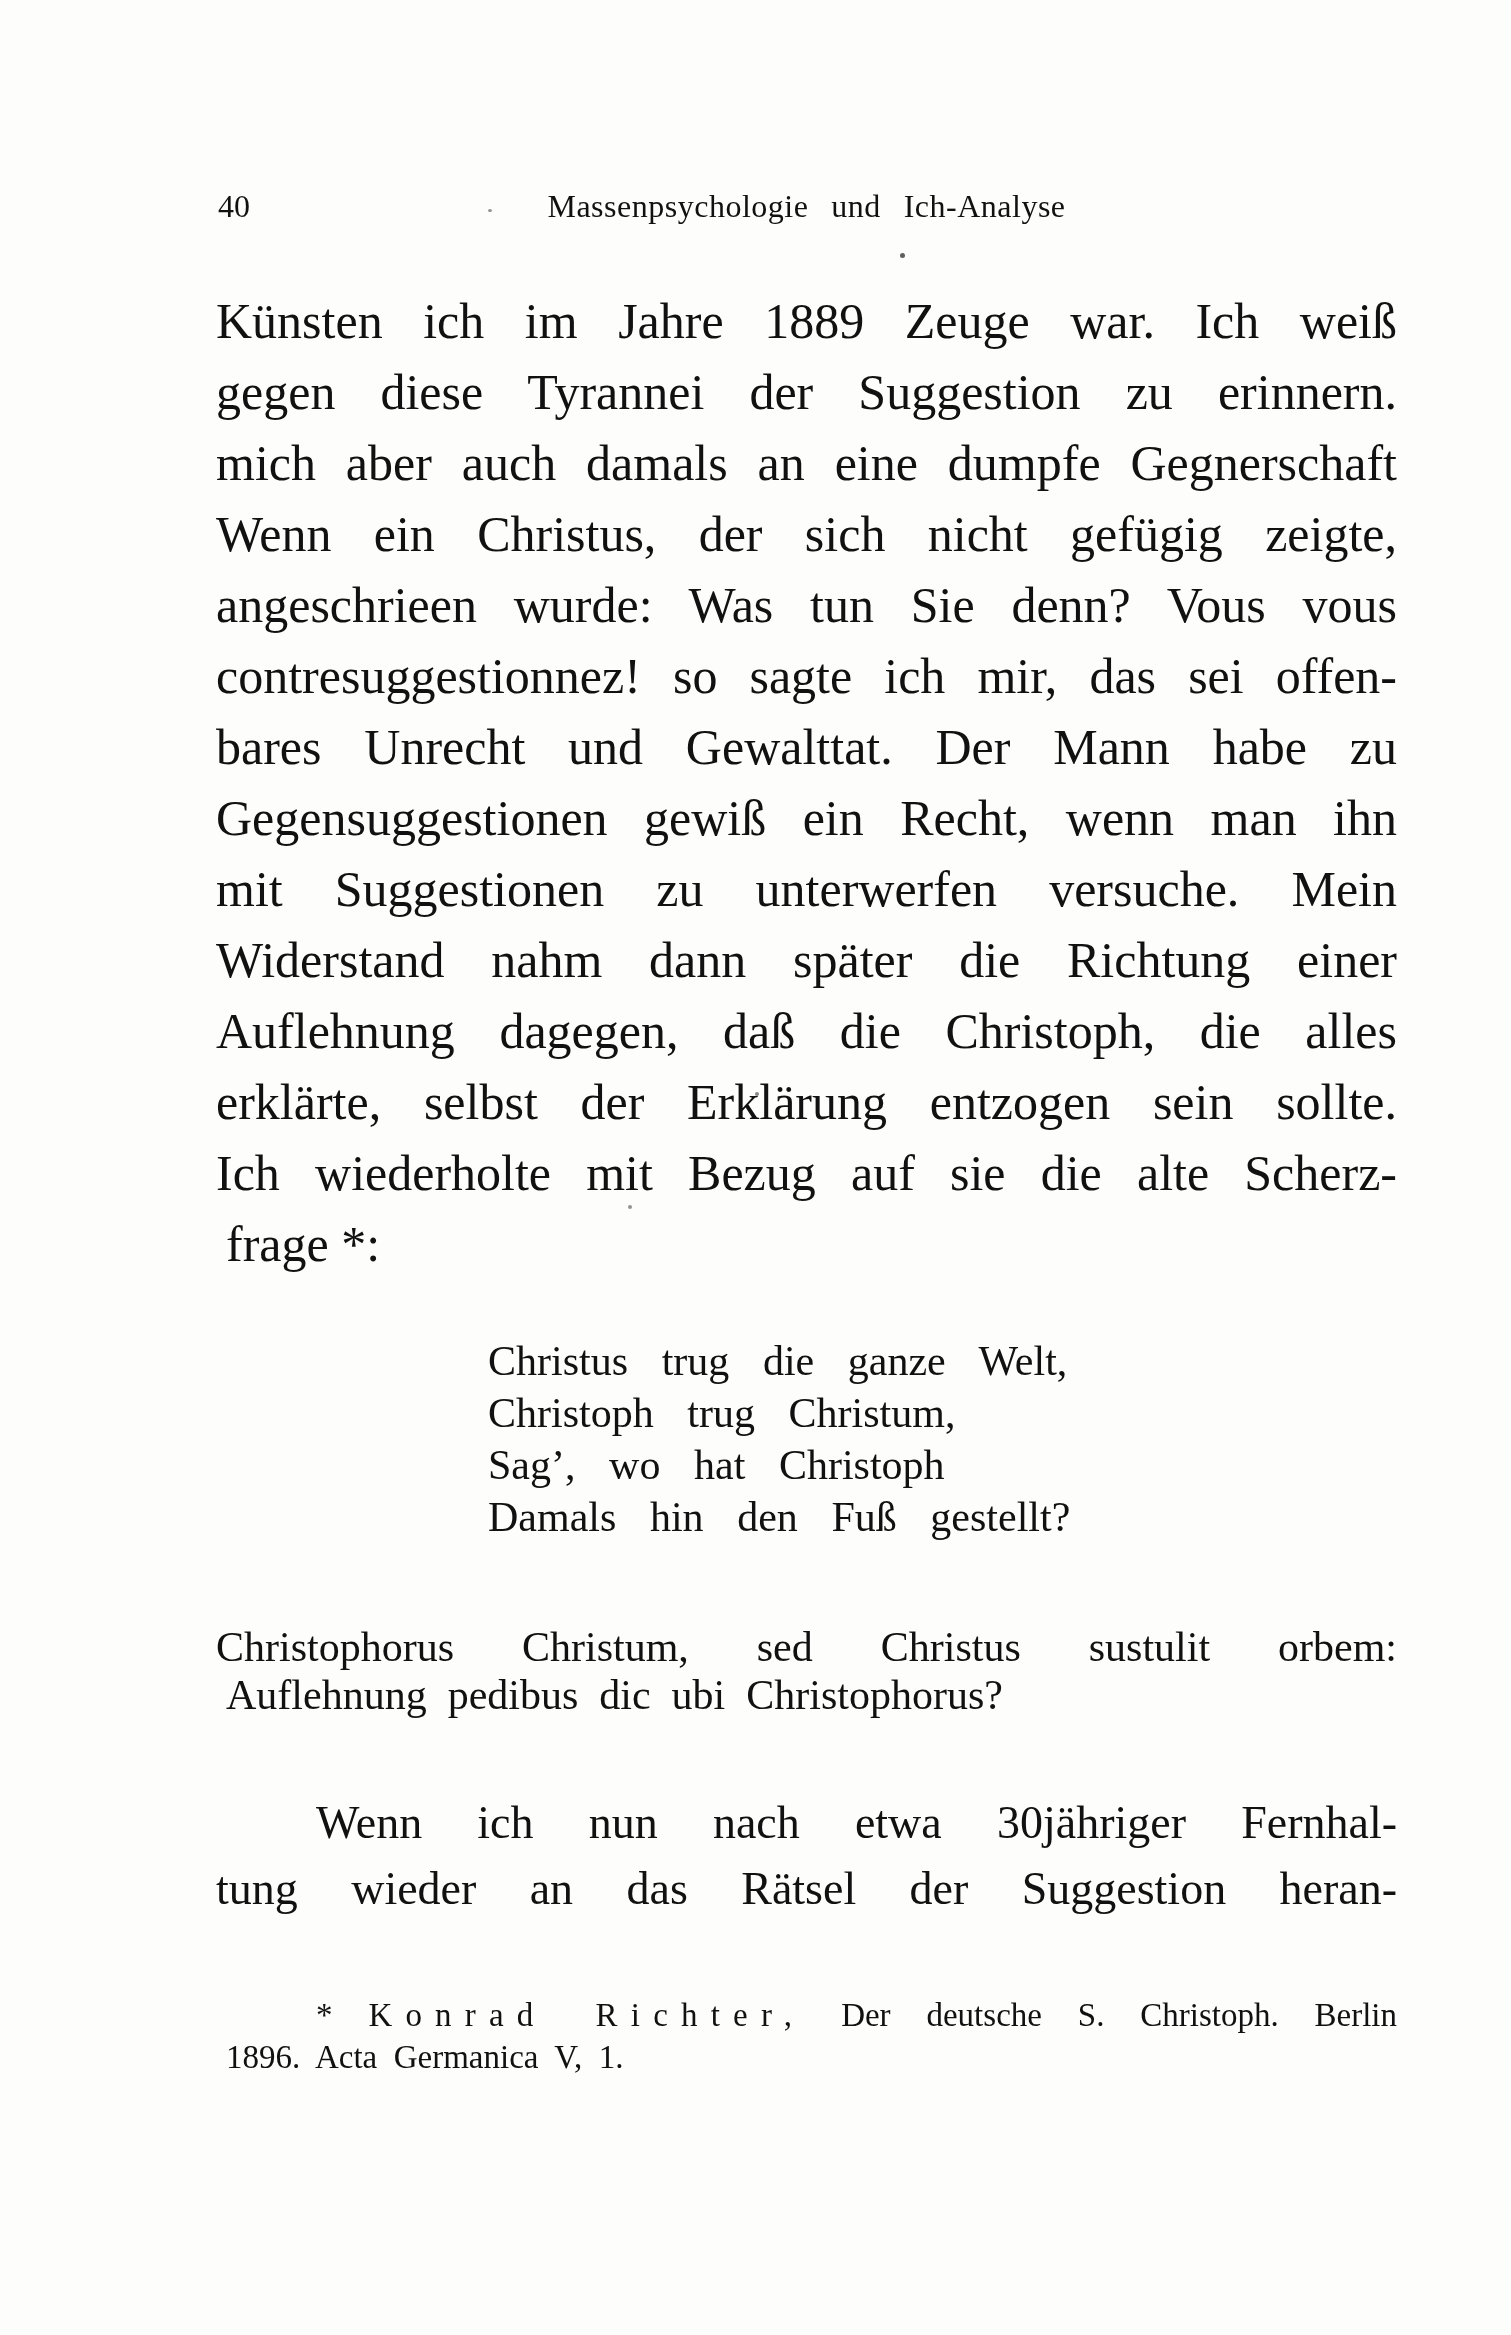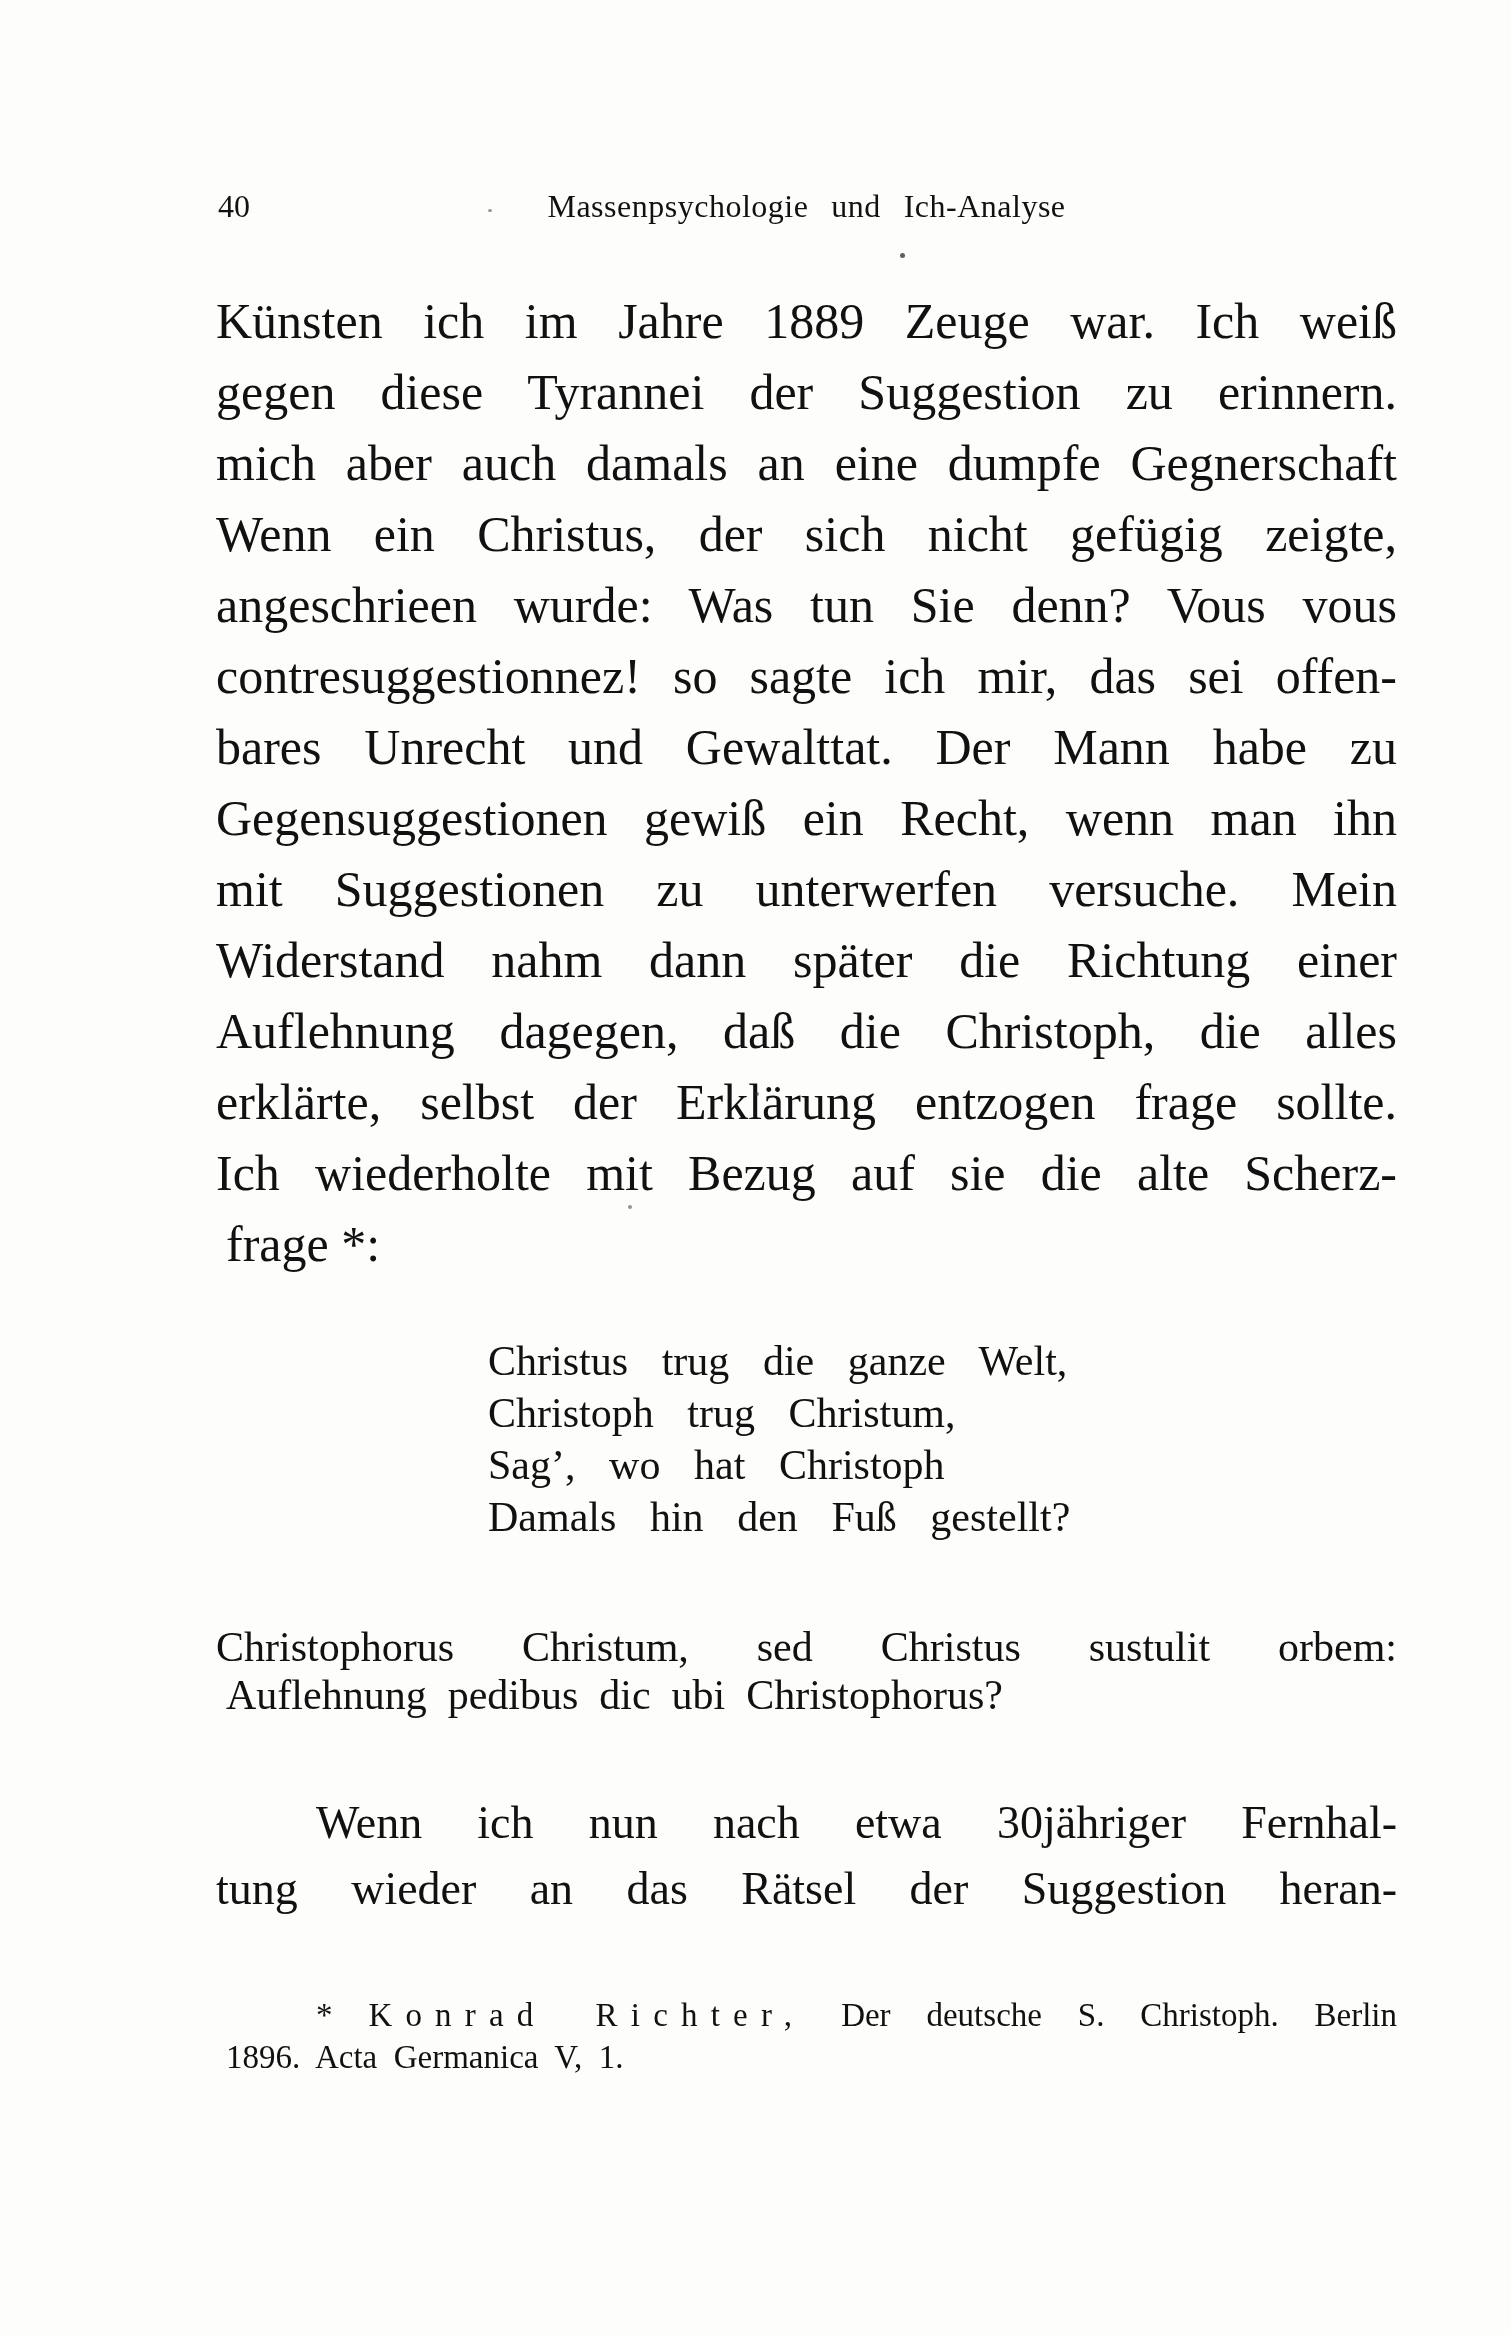--- a/index.html
+++ b/index.html
@@ -100,21 +100,21 @@
     <div class="jline">gegen diese Tyrannei der Suggestion zu erinnern.</div>
     <div class="jline">mich aber auch damals an eine dumpfe Gegnerschaft</div>
     <div class="jline">Wenn ein Christus, der sich nicht gefügig zeigte,</div>
     <div class="jline">angeschrieen wurde: Was tun Sie denn? Vous vous</div>
     <div class="jline">contresuggestionnez! so sagte ich mir, das sei offen-</div>
     <div class="jline">bares Unrecht und Gewalttat. Der Mann habe zu</div>
     <div class="jline">Gegensuggestionen gewiß ein Recht, wenn man ihn</div>
     <div class="jline">mit Suggestionen zu unterwerfen versuche. Mein</div>
     <div class="jline">Widerstand nahm dann später die Richtung einer</div>
     <div class="jline">Auflehnung dagegen, daß die Christoph, die alles</div>
-    <div class="jline">erklärte, selbst der Erklärung entzogen frage sollte.</div>
+    <div class="jline">erklärte, selbst der Erklärung entzogen sein sollte.</div>
     <div class="jline">Ich wiederholte mit Bezug auf sie die alte Scherz-</div>
     <div class="lline">frage *:</div>
   </div>
 
   <div class="verse">
     <div class="lline">Christus trug die ganze Welt,</div>
     <div class="lline">Christoph trug Christum,</div>
     <div class="lline">Sag’, wo hat Christoph</div>
     <div class="lline">Damals hin den Fuß gestellt?</div>
   </div>

